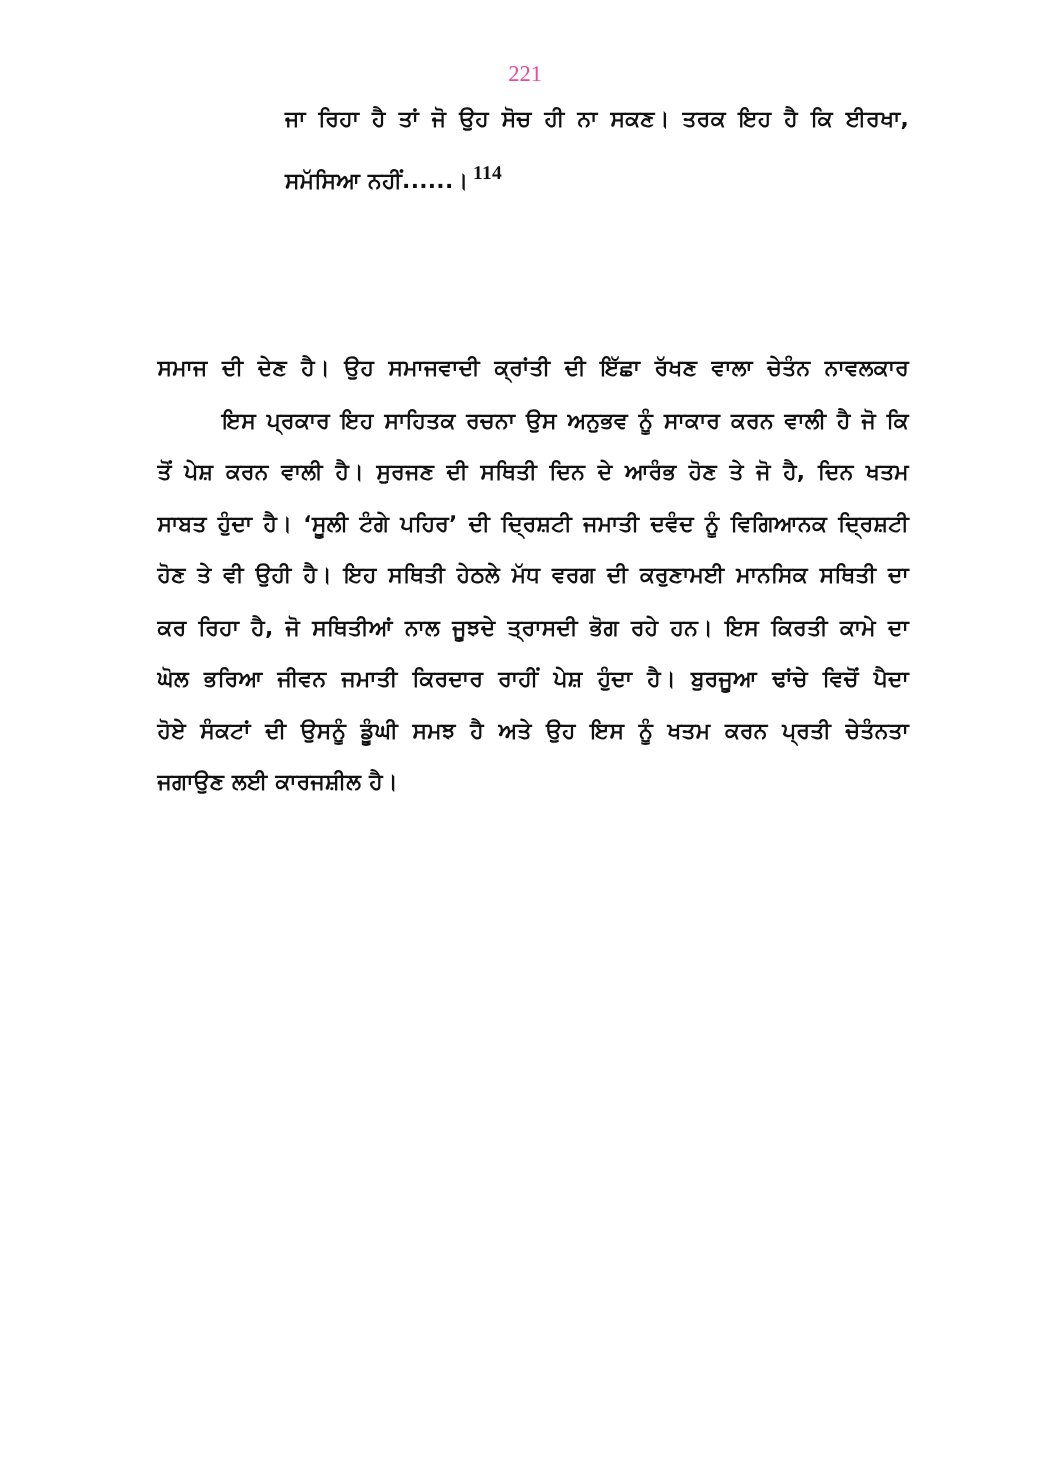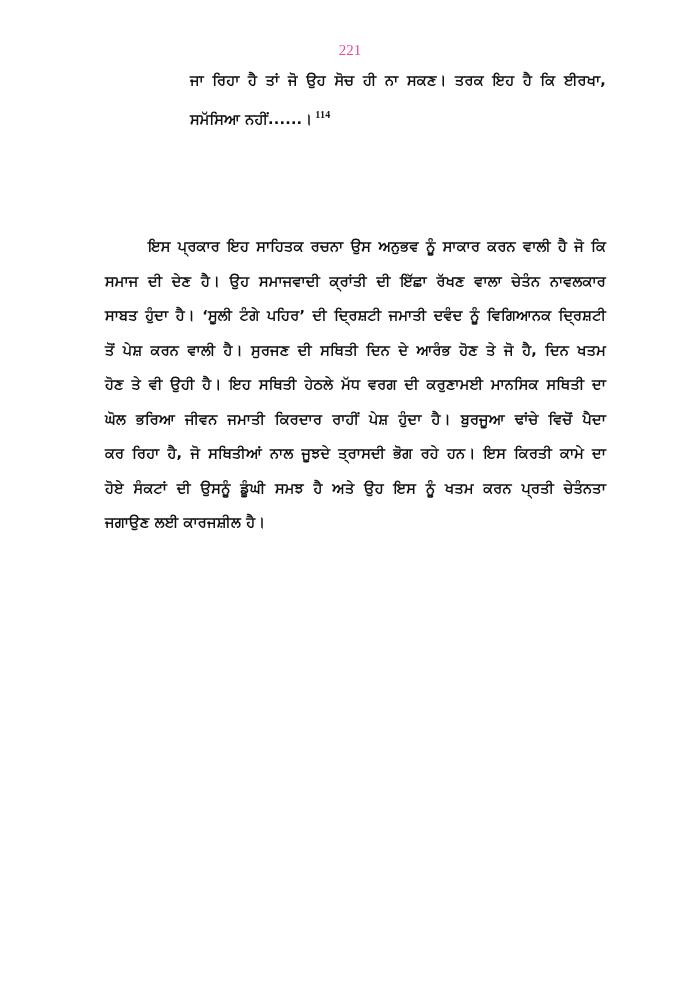--- a/index.html
+++ b/index.html
@@ -51,38 +51,38 @@
       position: absolute;
       left: 105px;
       top: 229px;
       width: 501px;
     }
     .para .line.indent {
       padding-left: 43px;
     }
     .sup {
       font-family: "Liberation Serif", "DejaVu Serif", serif;
-      font-size: 10px;
+      font-size: 13px;
       vertical-align: 6px;
       margin-left: 3px;
     }
   </style>
 </head>
 <body>
 
 <div class="page-number">221</div>
 
 <div class="quote">
   <span class="line">ਜਾ ਰਿਹਾ ਹੈ ਤਾਂ ਜੋ ਉਹ ਸੋਚ ਹੀ ਨਾ ਸਕਣ। ਤਰਕ ਇਹ ਹੈ ਕਿ ਈਰਖਾ,</span>
   <span class="line last"><span>ਸਮੱਸਿਆ ਨਹੀਂ......।</span><span class="sup">114</span></span>
 </div>
 
 <div class="para">
+  <span class="line">ਸਮਾਜ ਦੀ ਦੇਣ ਹੈ। ਉਹ ਸਮਾਜਵਾਦੀ ਕ੍ਰਾਂਤੀ ਦੀ ਇੱਛਾ ਰੱਖਣ ਵਾਲਾ ਚੇਤੰਨ ਨਾਵਲਕਾਰ</span>
   <span class="line indent">ਇਸ ਪ੍ਰਕਾਰ ਇਹ ਸਾਹਿਤਕ ਰਚਨਾ ਉਸ ਅਨੁਭਵ ਨੂੰ ਸਾਕਾਰ ਕਰਨ ਵਾਲੀ ਹੈ ਜੋ ਕਿ</span>
-  <span class="line">ਸਮਾਜ ਦੀ ਦੇਣ ਹੈ। ਉਹ ਸਮਾਜਵਾਦੀ ਕ੍ਰਾਂਤੀ ਦੀ ਇੱਛਾ ਰੱਖਣ ਵਾਲਾ ਚੇਤੰਨ ਨਾਵਲਕਾਰ</span>
+  <span class="line">ਤੋਂ ਪੇਸ਼ ਕਰਨ ਵਾਲੀ ਹੈ। ਸੁਰਜਣ ਦੀ ਸਥਿਤੀ ਦਿਨ ਦੇ ਆਰੰਭ ਹੋਣ ਤੇ ਜੋ ਹੈ, ਦਿਨ ਖਤਮ</span>
   <span class="line">ਸਾਬਤ ਹੁੰਦਾ ਹੈ। ‘ਸੂਲੀ ਟੰਗੇ ਪਹਿਰ’ ਦੀ ਦ੍ਰਿਸ਼ਟੀ ਜਮਾਤੀ ਦਵੰਦ ਨੂੰ ਵਿਗਿਆਨਕ ਦ੍ਰਿਸ਼ਟੀ</span>
-  <span class="line">ਤੋਂ ਪੇਸ਼ ਕਰਨ ਵਾਲੀ ਹੈ। ਸੁਰਜਣ ਦੀ ਸਥਿਤੀ ਦਿਨ ਦੇ ਆਰੰਭ ਹੋਣ ਤੇ ਜੋ ਹੈ, ਦਿਨ ਖਤਮ</span>
   <span class="line">ਹੋਣ ਤੇ ਵੀ ਉਹੀ ਹੈ। ਇਹ ਸਥਿਤੀ ਹੇਠਲੇ ਮੱਧ ਵਰਗ ਦੀ ਕਰੁਣਾਮਈ ਮਾਨਸਿਕ ਸਥਿਤੀ ਦਾ</span>
+  <span class="line">ਕਰ ਰਿਹਾ ਹੈ, ਜੋ ਸਥਿਤੀਆਂ ਨਾਲ ਜੂਝਦੇ ਤ੍ਰਾਸਦੀ ਭੋਗ ਰਹੇ ਹਨ। ਇਸ ਕਿਰਤੀ ਕਾਮੇ ਦਾ</span>
   <span class="line">ਘੋਲ ਭਰਿਆ ਜੀਵਨ ਜਮਾਤੀ ਕਿਰਦਾਰ ਰਾਹੀਂ ਪੇਸ਼ ਹੁੰਦਾ ਹੈ। ਬੁਰਜੂਆ ਢਾਂਚੇ ਵਿਚੋਂ ਪੈਦਾ</span>
-  <span class="line">ਕਰ ਰਿਹਾ ਹੈ, ਜੋ ਸਥਿਤੀਆਂ ਨਾਲ ਜੂਝਦੇ ਤ੍ਰਾਸਦੀ ਭੋਗ ਰਹੇ ਹਨ। ਇਸ ਕਿਰਤੀ ਕਾਮੇ ਦਾ</span>
   <span class="line">ਹੋਏ ਸੰਕਟਾਂ ਦੀ ਉਸਨੂੰ ਡੂੰਘੀ ਸਮਝ ਹੈ ਅਤੇ ਉਹ ਇਸ ਨੂੰ ਖਤਮ ਕਰਨ ਪ੍ਰਤੀ ਚੇਤੰਨਤਾ</span>
   <span class="line last">ਜਗਾਉਣ ਲਈ ਕਾਰਜਸ਼ੀਲ ਹੈ।</span>
 </div>
 
 </body></html>

